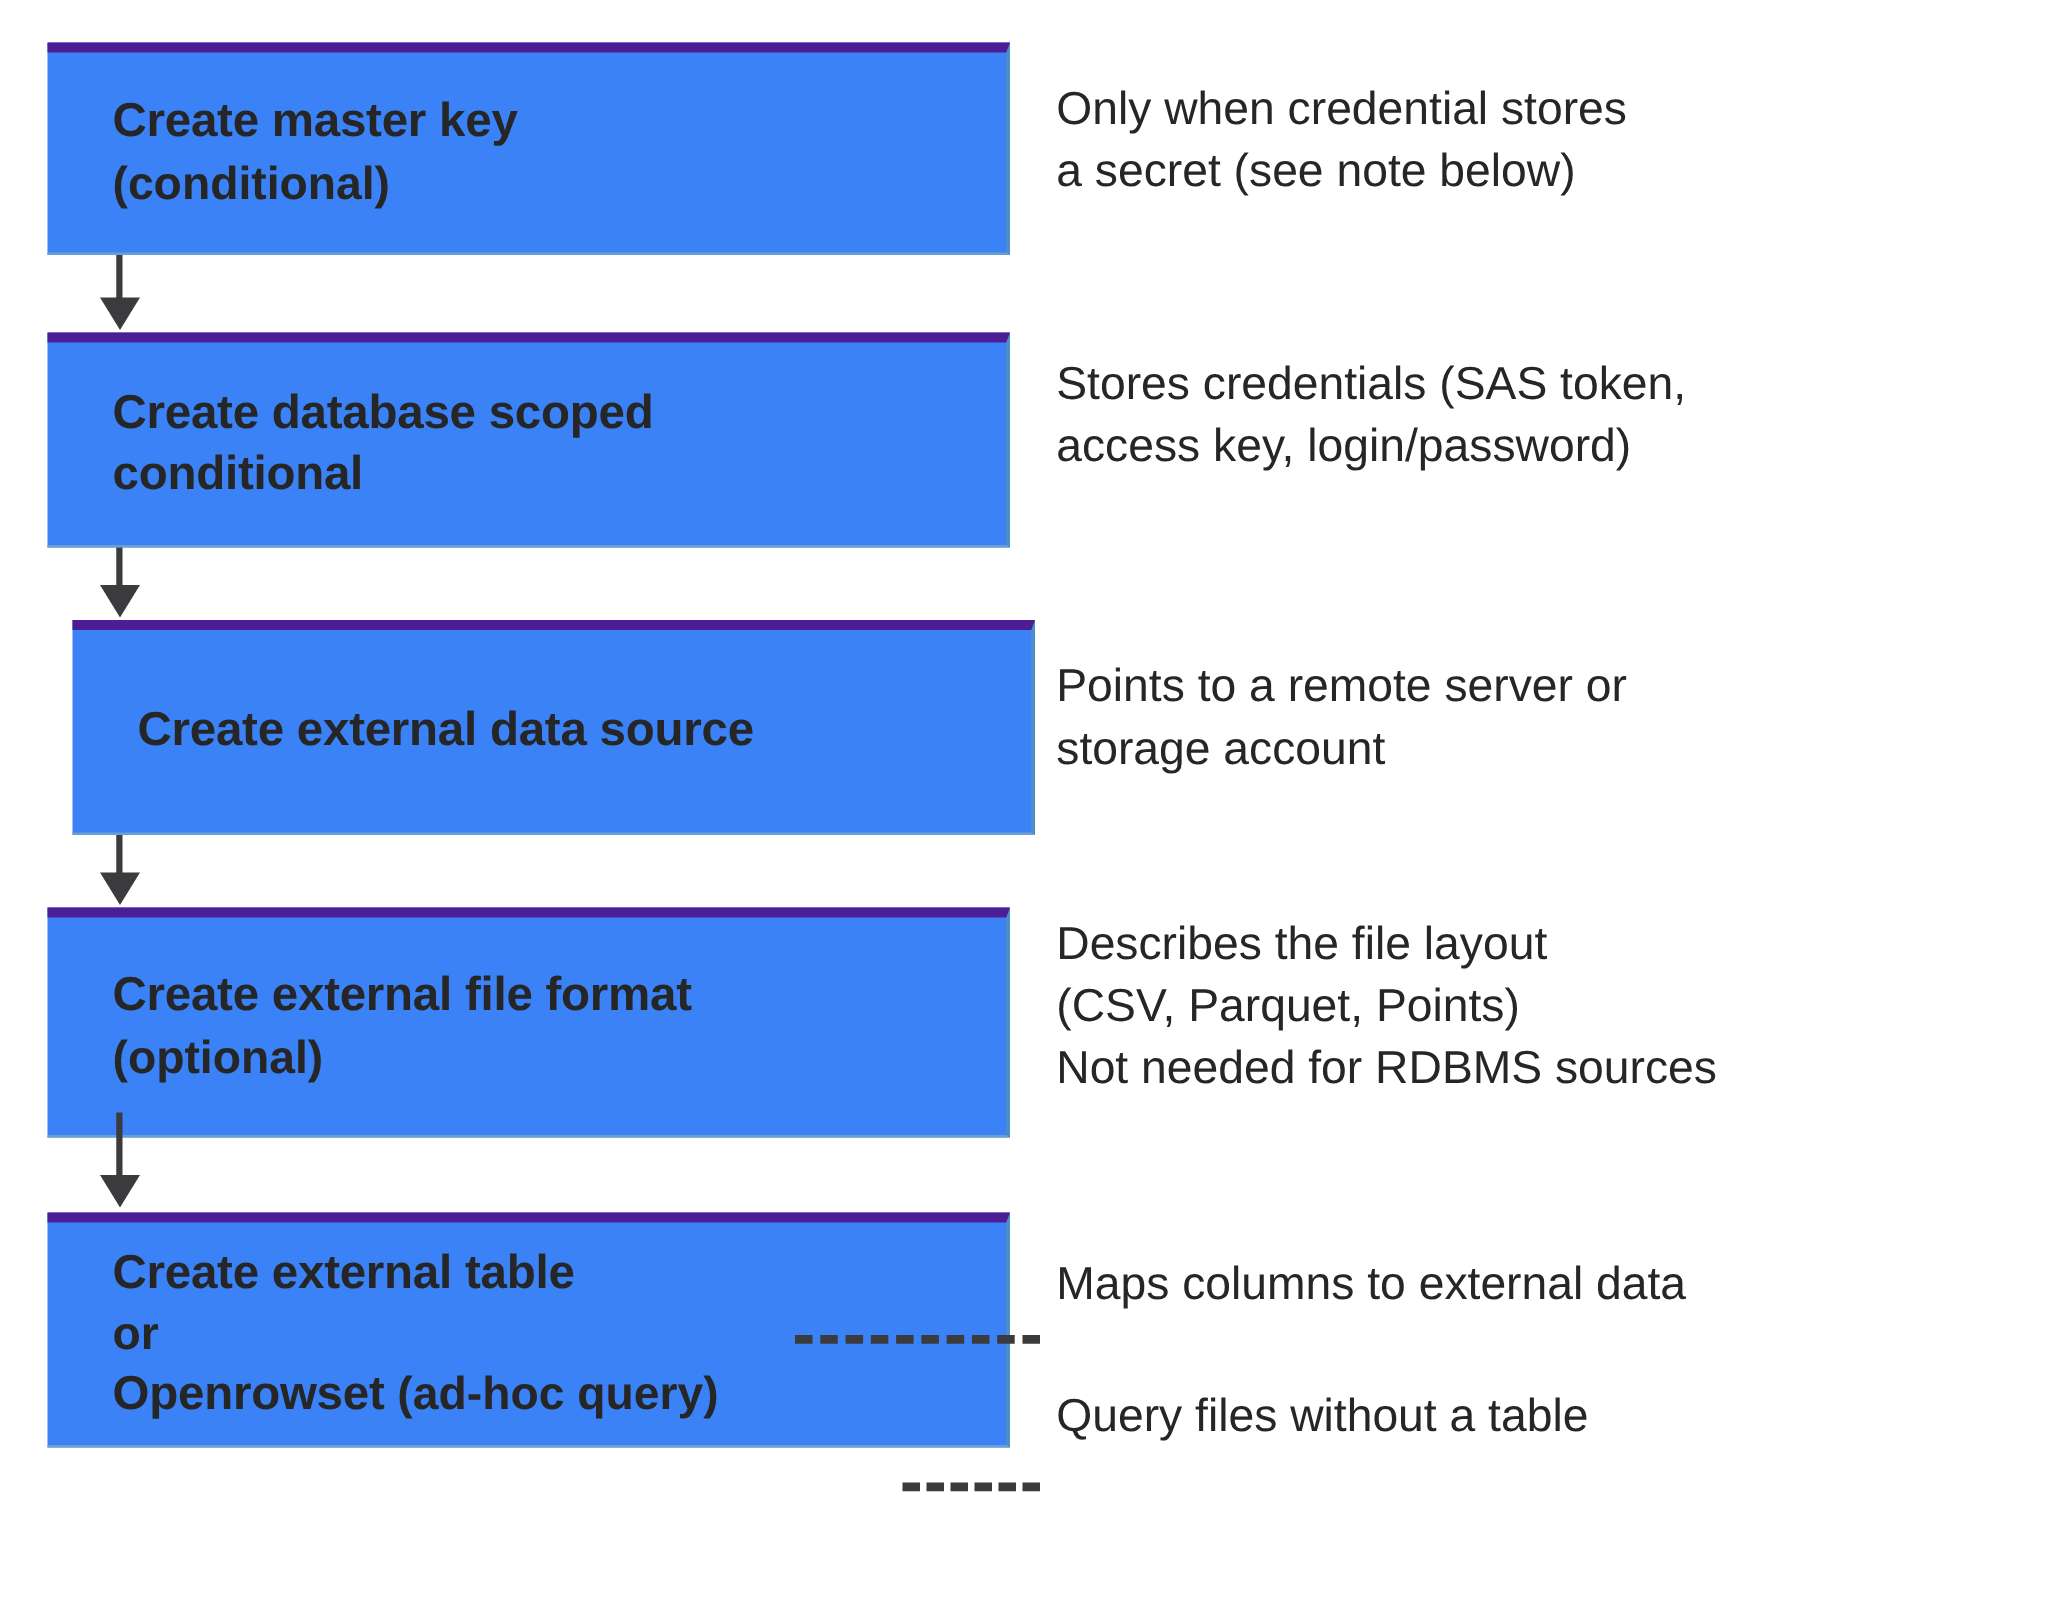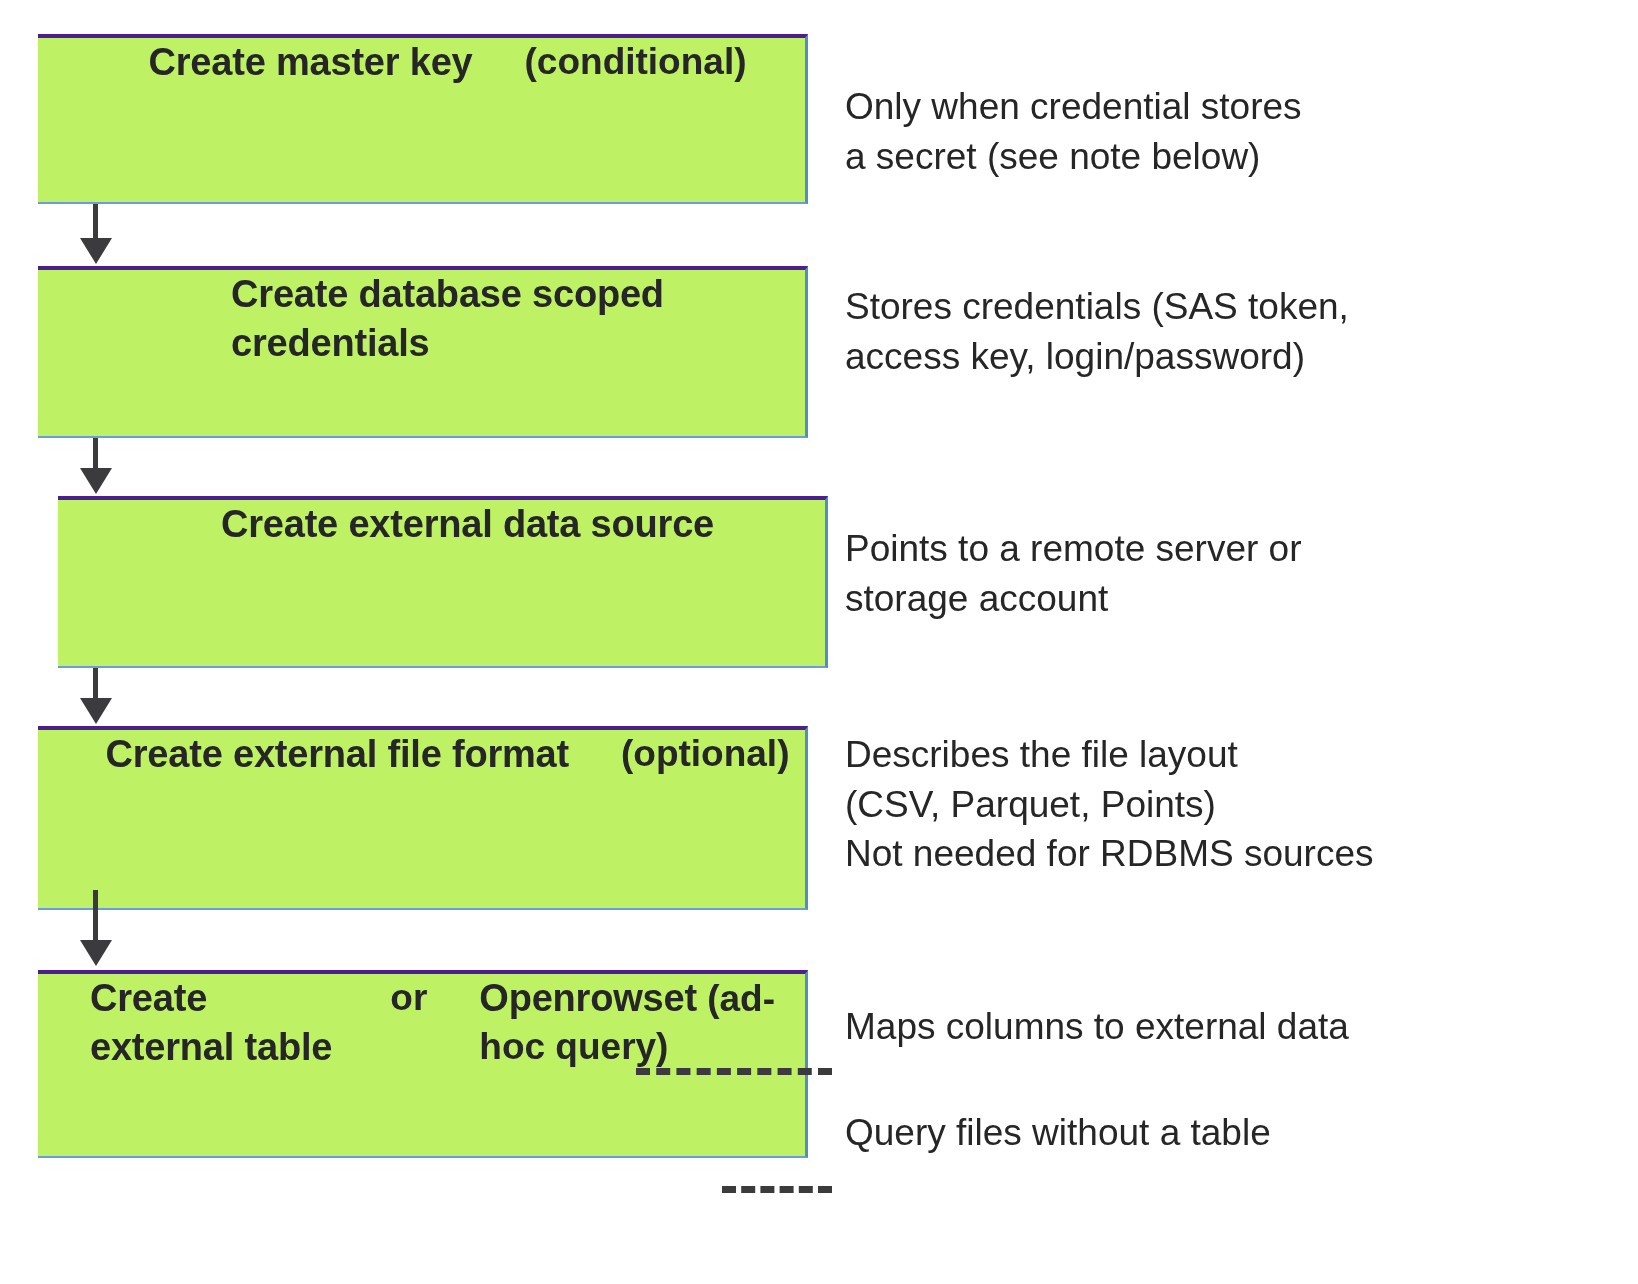--- a/index.html
+++ b/index.html
@@ -21,28 +21,28 @@
     left: 0; top: 0;
     width: 1638px;
     height: 1284px;
   }
 
   
   .step-box {
     position: absolute;
     left: 38px;
     width: 770px;
-    background: #bef264;
-    border-top: 4px solid #4c1d95;
+    background: #3b82f6;
+    border-top: 8px solid #4c1d95;
     border-bottom: 2px solid #6a9fd4;
     border-right: 3px solid #4f8fc8;
     border-left: none;
     box-sizing: border-box;
     display: flex;
-    flex-direction: row;
+    flex-direction: column;
     justify-content: center;
   }
   .step-box .line {
     padding-left: 52px;
     line-height: 1.30;
   }
   .step-title {
     font-weight: bold;
     font-size: 38px;
     letter-spacing: -0.2px;
@@ -95,21 +95,21 @@
 
   
   .note {
     position: absolute;
     left: 845px;
     font-size: 37px;
     line-height: 1.34;
     color: #262626;
     white-space: pre-line;
   }
-  #note-master-key  { top: 62px; margin-top: 20px;  }
+  #note-master-key  { top: 62px;  }
   #note-scoped-cred { top: 282px; }
   #note-data-source { top: 524px; }
   #note-file-format { top: 730px; }
   #note-ext-table   { top: 1002px; }
   #note-openrowset  { top: 1108px; }
 
   
   .dash-connector {
     position: absolute;
     height: 0;
@@ -129,21 +129,21 @@
   </div>
   <div class="arrow" id="arrow-1">
     <div class="shaft"></div>
     <div class="head"></div>
   </div>
   <div class="note" id="note-master-key">Only when credential stores
 a secret (see note below)</div>
 
   <div class="step-box" id="box-scoped-cred">
     <div class="line step-title" style="white-space: pre-line;">Create database scoped
-credentials</div>
+conditional</div>
   </div>
   <div class="arrow" id="arrow-2">
     <div class="shaft"></div>
     <div class="head"></div>
   </div>
   <div class="note" id="note-scoped-cred">Stores credentials (SAS token,
 access key, login/password)</div>
 
   <div class="step-box" id="box-data-source">
     <div class="line step-title">Create external data source</div>

